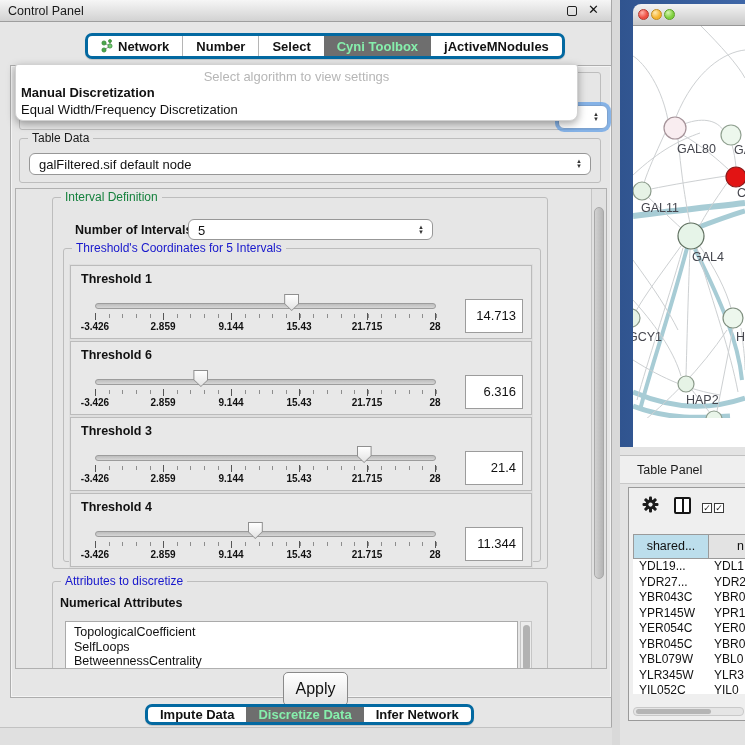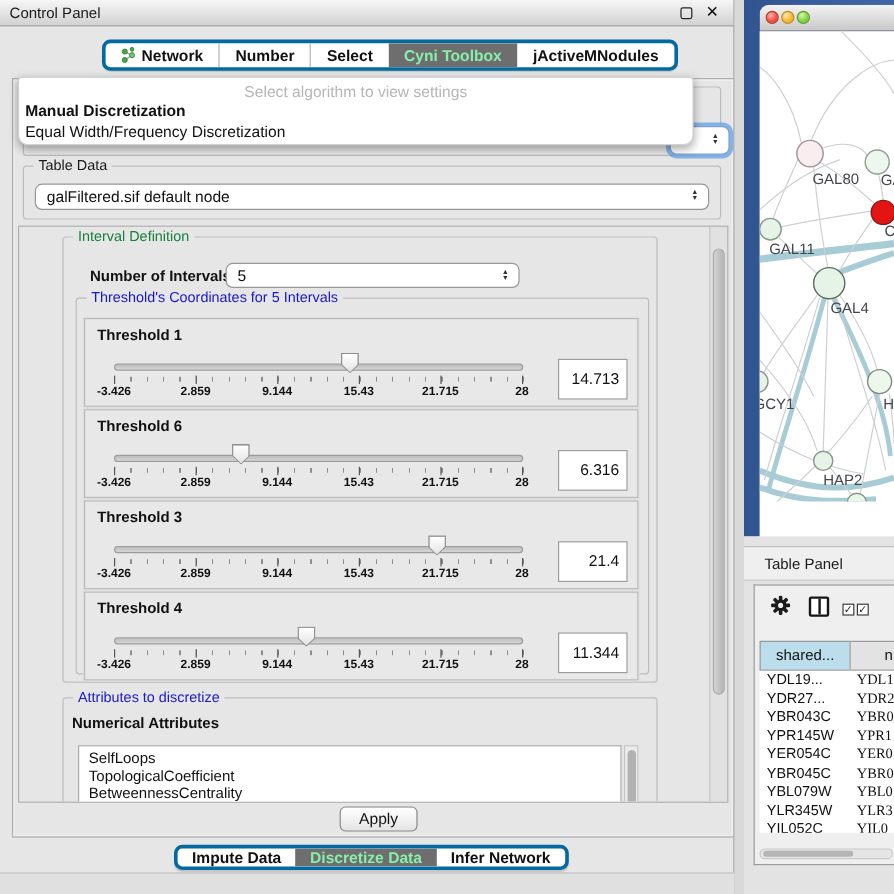--- a/index.html
+++ b/index.html
@@ -69,21 +69,21 @@
   .sl-thumb i{position:absolute;inset:1px;display:block;clip-path:polygon(0 0,100% 0,100% 58%,50% 100%,0 58%);background:linear-gradient(#ffffff,#e3e3e3);}
   .thr-value{position:absolute;left:394px;top:33px;width:58px;height:34px;background:#fff;border:1px solid #9c9c9c;font-size:13px;color:#111;text-align:right;line-height:32px;padding-right:6px;}
 
   .fs-attrs{left:36px;top:392px;width:496px;height:120px;}
   .attr-head{position:absolute;left:7px;top:14px;font-size:12.5px;font-weight:bold;color:#111;}
   .attr-list{position:absolute;left:12px;top:39px;width:453px;height:120px;background:#fff;border:1px solid #aaa;padding:3px 0 0 8px;}
   .attr-list .item{font-size:12.5px;color:#111;line-height:14.5px;white-space:nowrap;}
   .attr-sb{position:absolute;left:467px;top:39px;width:12px;height:120px;background:#ececec;border:1px solid #c6c6c6;}
   .attr-sb i{position:absolute;left:1.5px;top:3px;width:7px;height:45px;border-radius:4px;background:#b2b2b2;display:block;}
 
-  .apply{position:absolute;left:272px;top:606px;width:65px;height:21px;background:linear-gradient(#ffffff,#e4e4e4);border:1px solid #8a8a8a;border-radius:5px;font-size:13px;color:#111;padding:0;}
+  .apply{position:absolute;left:272px;top:606px;width:65px;height:34px;background:linear-gradient(#ffffff,#e4e4e4);border:1px solid #8a8a8a;border-radius:5px;font-size:16px;color:#111;padding:0;}
 
   
   .netwin{position:absolute;left:620px;top:0;width:125px;height:447px;background:linear-gradient(90deg,#30548f,#3f67a8);}
   .net-titlebar{position:absolute;left:13px;top:4px;right:0;height:22px;background:linear-gradient(#f3f3f3,#c9c9c9);border-bottom:1px solid #979797;border-radius:8px 0 0 0;}
   .light{position:absolute;top:5px;width:11px;height:11px;border-radius:50%;}
   .light.red{left:5px;background:radial-gradient(circle at 35% 30%,#ffb0a6,#ee4e41 60%);border:1px solid #b23a30;}
   .light.yellow{left:18px;background:radial-gradient(circle at 35% 30%,#ffe9b0,#f6b32d 60%);border:1px solid #c08a1e;}
   .light.green{left:31px;background:radial-gradient(circle at 35% 30%,#d6f5b0,#7fd03e 60%);border:1px solid #5a9e27;}
   .net-canvas{position:absolute;left:13px;top:26px;right:0;height:432px;background:#fff;overflow:hidden;}
   .net-canvas svg{display:block;}
@@ -99,21 +99,21 @@
   .split-ico i{position:absolute;left:50%;top:0;bottom:0;width:2px;margin-left:-1px;background:#161616;display:block;}
   .chk{position:absolute;top:15px;width:10px;height:10px;background:#fff;border:1.4px solid #3a3a3a;font-size:9px;line-height:8px;color:#222;text-align:center;}
   .chk.c1{left:73px;} .chk.c2{left:85px;}
   .tp-header{position:absolute;left:4px;top:46px;height:25px;display:flex;}
   .th{border:1px solid #9a9a9a;font-size:12.5px;color:#111;line-height:23px;}
   .th1{width:76px;background:#bcdeec;text-align:center;}
   .th2{width:86px;background:#e3e3e3;border-left:none;padding-left:28px;}
   .tp-rows{position:absolute;left:4px;top:71px;width:113px;height:135px;background:#fff;overflow:hidden;}
   .tp-row{display:flex;height:15.5px;font-size:12px;color:#111;}
   .tp-row .c1{width:76px;padding-left:6px;white-space:nowrap;overflow:hidden;}
-  .tp-row .c2{padding-left:5px;white-space:nowrap;font-family:Liberation Serif, serif;}
+  .tp-row .c2{padding-left:5px;white-space:nowrap;}
   .hscroll{position:absolute;left:4px;top:219px;width:111px;height:9px;background:#e5e5e5;border:1px solid #c9c9c9;border-radius:4px;}
   .hthumb{position:absolute;left:2px;top:1px;width:75px;height:5px;border-radius:3px;background:#b5b5b5;}
 </style>
 </head>
 <body>
 
 <div class="stage">
 
   <section class="cp">
     <div class="cp-titlebar">
@@ -270,22 +270,22 @@
                   <div class="thr-value">11.344</div>
                 </div>
               </div>
           </div>
         </div>
 
         <div class="fs fs-attrs">
           <span class="legend blue">Attributes to discretize</span>
           <div class="attr-head">Numerical Attributes</div>
           <div class="attr-list" id="attrList">
+              <div class="item">TopologicalCoefficient</div>
               <div class="item">SelfLoops</div>
-              <div class="item">TopologicalCoefficient</div>
               <div class="item">BetweennessCentrality</div>
             </div>
           <div class="attr-sb">
               <i></i>
             </div>
         </div>
 
         <div class="vscroll">
             <div class="vthumb"></div>
           </div>

